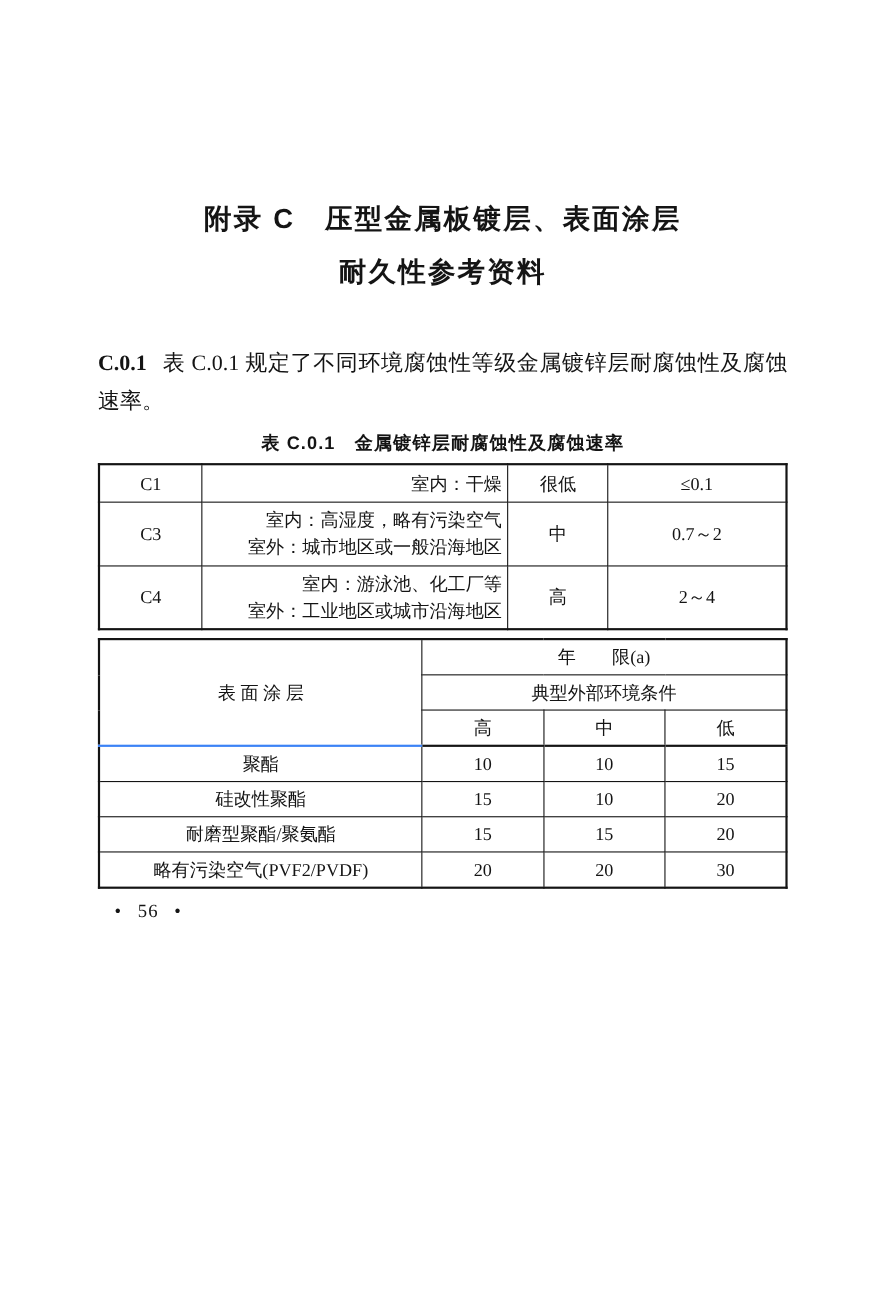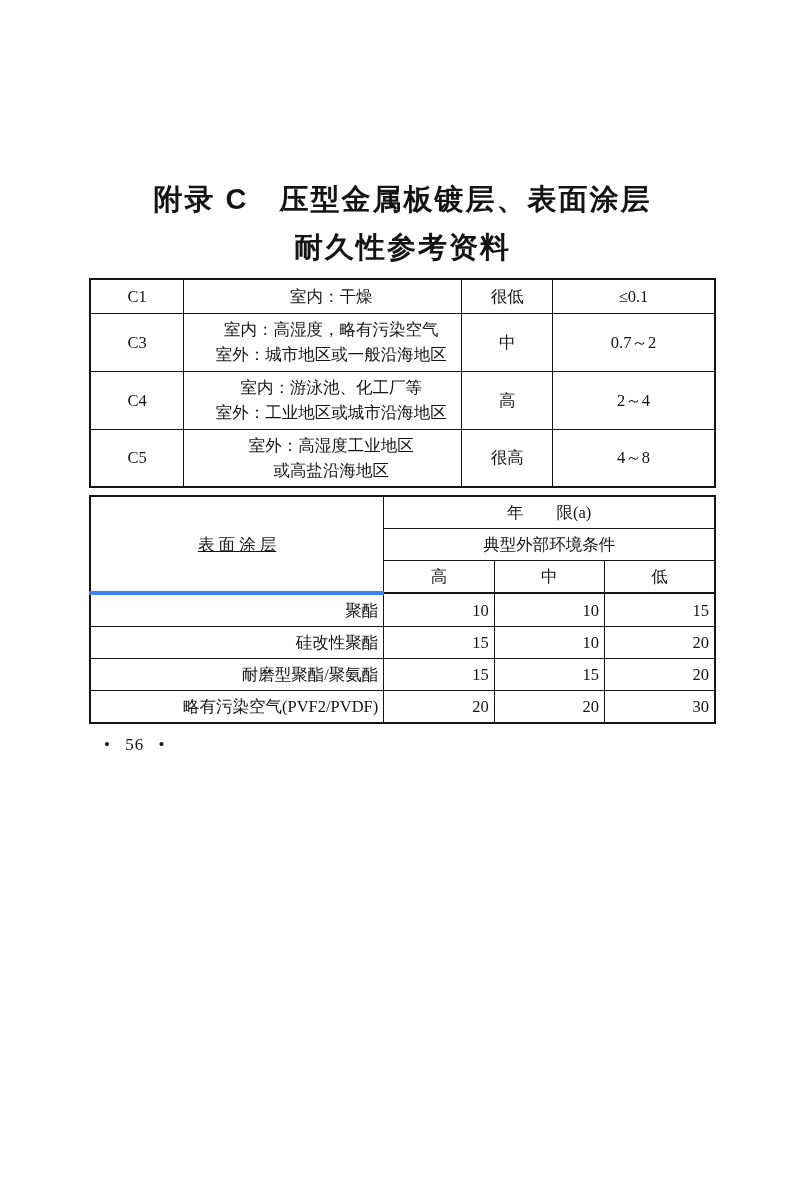--- a/index.html
+++ b/index.html
@@ -6,21 +6,21 @@
   html,body { background:#e8e8e8; }
   body { font-family:"Liberation Serif","DejaVu Serif",serif; color:#141414; }
   .page {
     position:relative; width:800px; height:1178px; background:#ffffff;
     margin:0 auto; overflow:hidden;
   }
   .content { position:absolute; left:89px; top:0; width:627px; }
 
   .doc-title {
     margin-top:175px; text-align:center; font-weight:bold;
-    font-size:29px; line-height:48px; letter-spacing:2px;
+    font-size:25px; line-height:48px; letter-spacing:2px;
     font-family:"Liberation Sans","DejaVu Sans",sans-serif;
   }
 
   .clause { margin-top:42px; font-size:20px; line-height:35px; text-align:justify; }
   .clause.second { margin-top:14px; }
   .clause-label { font-weight:bold; font-family:"Liberation Serif","DejaVu Serif",serif; margin-right:14px; }
 
   .table-caption {
     margin-top:9px; text-align:center; font-weight:bold; font-size:16.5px;
     font-family:"Liberation Sans","DejaVu Sans",sans-serif; letter-spacing:1px;
@@ -30,46 +30,50 @@
     width:100%; border-collapse:collapse; table-layout:fixed;
     margin-top:7px; border:2px solid #141414;
   }
   td {
     border:1px solid #141414; font-size:16.5px; text-align:center;
     vertical-align:middle; padding:3px 5px; line-height:25px;
   }
   .t1 .hdr td { height:60px; border-bottom:2px solid #141414; }
   .t1 .r-short td { height:34px;text-align:center; }
   .t1 .r-tall td { height:58px; }
-  .t1 td.desc { text-align:center; padding-left:22px; }
+  .t1 td.desc { text-align:right; padding-left:22px; }
   .cl:empty { display:none; }
 
   .t2 .hrow1 td { height:30px; }
   .t2 .hrow2 td { height:30px; }
   .t2 .hrow3 td { height:27px; border-bottom:2px solid #141414; }
-  .t2 td.span-cell { border-bottom:4px solid #3b82f6;text-decoration:underline; }
-  .t2 .brow td { height:30px;text-align:right; }
+  .t2 td.span-cell { border-bottom:2px solid #3b82f6; }
+  .t2 .brow td { height:30px; }
 
   .page-num {
     margin-top:11px; padding-left:15px; font-size:17px;
     word-spacing:9px; letter-spacing:1px;
   }
 </style>
 </head>
 <body>
 
 <div class="page">
   <div class="content">
 
     <h1 class="doc-title">
       <div>附录 C　压型金属板镀层、表面涂层</div>
       <div>耐久性参考资料</div>
     </h1>
 
+    <p class="clause">
+      <span class="clause-label">C.0.1</span><span>表 C.0.1 规定了不同环境腐蚀性等级金属镀锌层耐腐蚀性及腐蚀速率。</span>
+    </p>
 
+    <div class="table-caption">表 C.0.1　金属镀锌层耐腐蚀性及腐蚀速率</div>
 
     <table class="t1">
       <colgroup>
         <col style="width:15%">
           <col style="width:44.5%">
           <col style="width:14.5%">
           <col style="width:26%">
       </colgroup>
       <tbody>
       <tr class="r-short">
@@ -91,29 +95,20 @@
         <td>0.7～2</td>
       </tr>
       <tr class="r-tall">
         <td>C4</td>
         <td class="desc">
           <div class="cl">室内：游泳池、化工厂等</div>
           <div class="cl">室外：工业地区或城市沿海地区</div>
         </td>
         <td>高</td>
         <td>2～4</td>
-      </tr>
-      <tr class="r-tall">
-        <td>C5</td>
-        <td class="desc">
-          <div class="cl">室外：高湿度工业地区</div>
-          <div class="cl">或高盐沿海地区</div>
-        </td>
-        <td>很高</td>
-        <td>4～8</td>
       </tr>
     </tbody>
       </table>
 
 
 
     <table class="t2">
       <colgroup>
         <col style="width:47%">
           <col style="width:17.66%">

